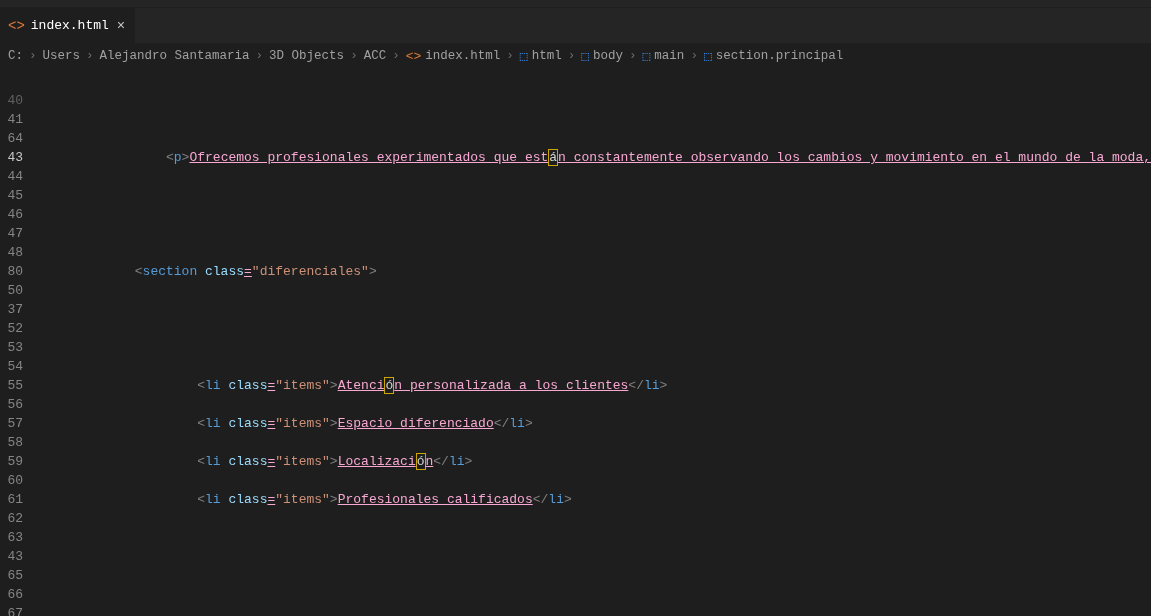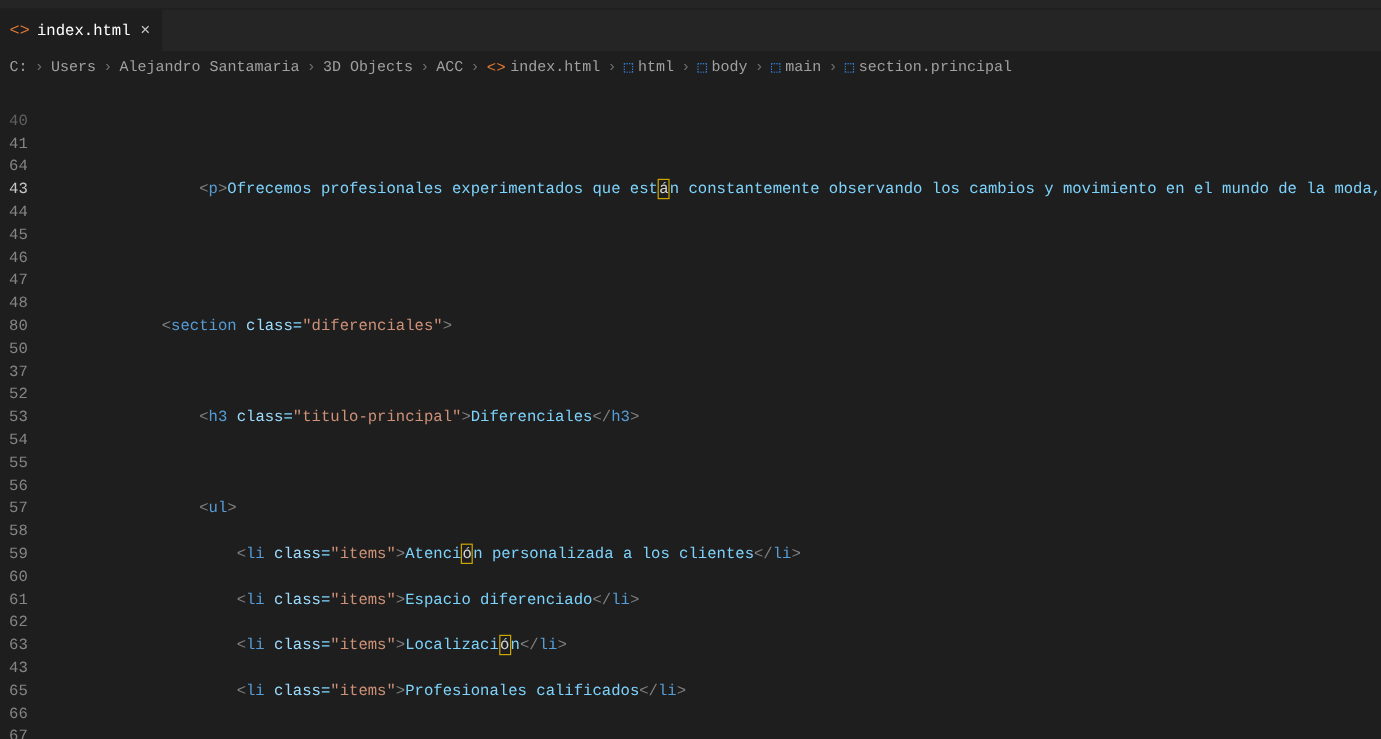--- a/index.html
+++ b/index.html
@@ -111,21 +111,21 @@
       position: relative;
     }
     .highlight-line {
       background: rgba(255,255,255,0.03);
       outline: 1px solid rgba(255,255,255,0.05);
     }
     .t-bracket { color: #808080; }
     .t-tag { color: #569cd6; }
     .t-attr { color: #9cdcfe; }
     .t-string { color: #ce9178; }
-    .t-text { color: #7dd3fc; }
+    .t-text { color: #f9a8d4; text-decoration: underline; }
     .t-sel { background: #264f78; }
     .t-warn { border: 1px solid #cca700; padding: 0 0px; display: inline-block; line-height: 16px; height: 17px; }
   </style>
 </head>
 <body>
 
 <div class="title-bar"></div>
 
 <div class="tab-bar">
   <div class="tab">
@@ -213,23 +213,21 @@
     <span class="line-num">66</span>
     <span class="line-num">67</span>
   </div>
   <div class="code">
 <span class="code-line"> </span>
 <span class="code-line">                <span class="t-bracket">&lt;</span><span class="t-tag">p</span><span class="t-bracket">&gt;</span><span class="t-text">Ofrecemos profesionales experimentados que est</span><span class="t-warn">á</span><span class="t-text">n constantemente observando los cambios y movimiento en el mundo de la moda,</span></span>
 <span class="code-line"> </span>
 <span class="code-line"> </span>
 <span class="code-line">            <span class="t-bracket">&lt;</span><span class="t-tag">section</span> <span class="t-attr">class</span><span class="t-text">=</span><span class="t-string">"diferenciales"</span><span class="t-bracket">&gt;</span></span>
 <span class="code-line"> </span>
-<span class="code-line">                <span class="t-bracket">&lt;</span><span class="t-tag">h3</span> <span class="t-attr">class</span><span class="t-text">=</span><span class="t-string">"titulo-principal"</span><span class="t-bracket">&gt;</span><span class="t-text">Diferenciales</span><span class="t-bracket">&lt;/</span><span class="t-tag">h3</span><span class="t-bracket">&gt;</span></span>
-<span class="code-line"> </span>
-<span class="code-line">                <span class="t-bracket">&lt;</span><span class="t-tag">ul</span><span class="t-bracket">&gt;</span></span>
+<span class="code-line"> </span>
 <span class="code-line">                    <span class="t-bracket">&lt;</span><span class="t-tag">li</span> <span class="t-attr">class</span><span class="t-text">=</span><span class="t-string">"items"</span><span class="t-bracket">&gt;</span><span class="t-text">Atenci</span><span class="t-warn">ó</span><span class="t-text">n personalizada a los clientes</span><span class="t-bracket">&lt;/</span><span class="t-tag">li</span><span class="t-bracket">&gt;</span></span>
 <span class="code-line">                    <span class="t-bracket">&lt;</span><span class="t-tag">li</span> <span class="t-attr">class</span><span class="t-text">=</span><span class="t-string">"items"</span><span class="t-bracket">&gt;</span><span class="t-text">Espacio diferenciado</span><span class="t-bracket">&lt;/</span><span class="t-tag">li</span><span class="t-bracket">&gt;</span></span>
 <span class="code-line">                    <span class="t-bracket">&lt;</span><span class="t-tag">li</span> <span class="t-attr">class</span><span class="t-text">=</span><span class="t-string">"items"</span><span class="t-bracket">&gt;</span><span class="t-text">Localizaci</span><span class="t-warn">ó</span><span class="t-text">n</span><span class="t-bracket">&lt;/</span><span class="t-tag">li</span><span class="t-bracket">&gt;</span></span>
 <span class="code-line">                    <span class="t-bracket">&lt;</span><span class="t-tag">li</span> <span class="t-attr">class</span><span class="t-text">=</span><span class="t-string">"items"</span><span class="t-bracket">&gt;</span><span class="t-text">Profesionales calificados</span><span class="t-bracket">&lt;/</span><span class="t-tag">li</span><span class="t-bracket">&gt;</span></span>
 
 
 
 
 
 

